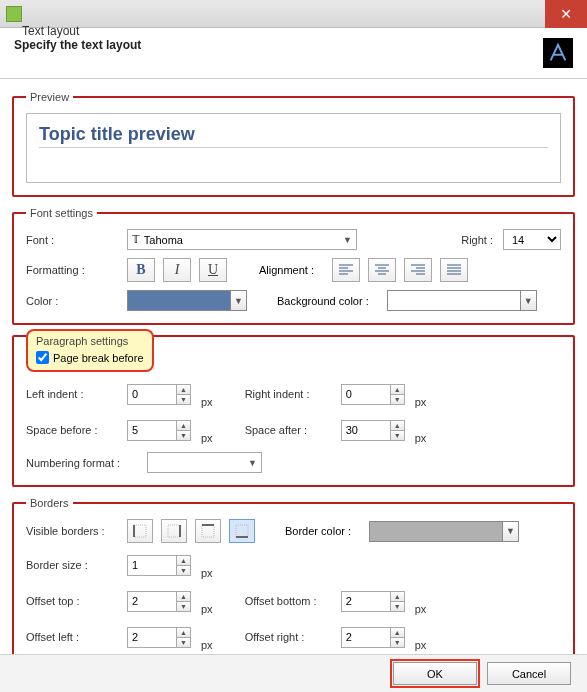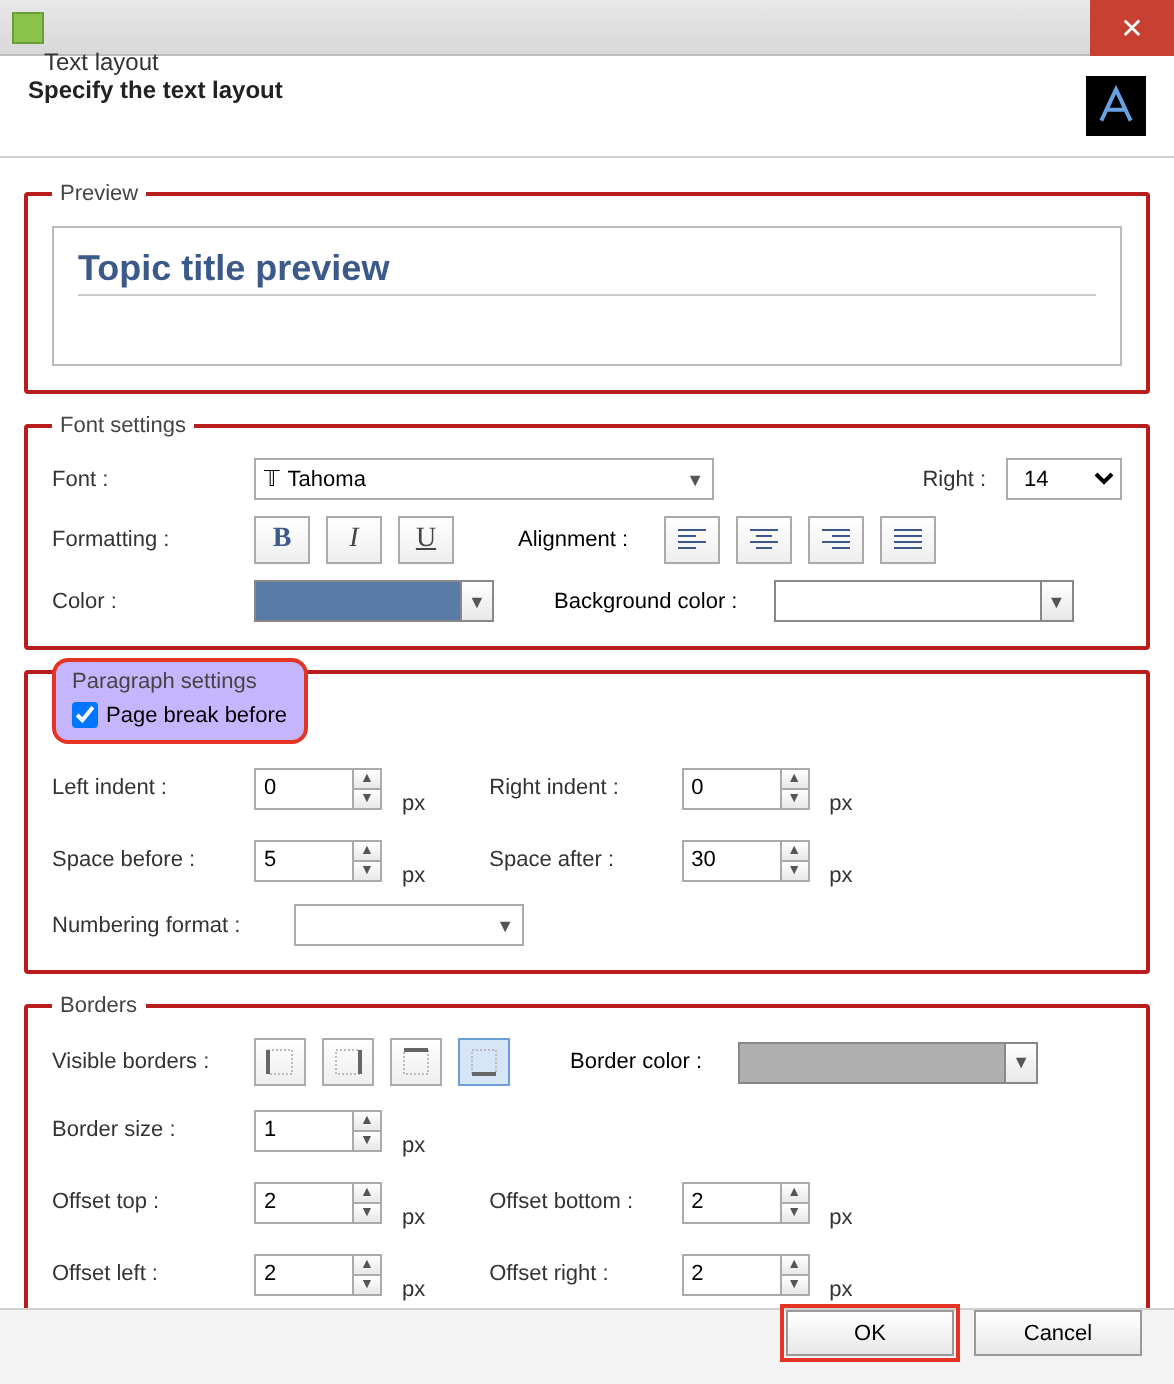--- a/index.html
+++ b/index.html
@@ -47,21 +47,21 @@
 .spinner .spin-btns { display: flex; flex-direction: column; width: 14px; border-left: 1px solid #aaa; }
 .spinner .spin-btns div { flex: 1; display: flex; align-items: center; justify-content: center; font-size: 7px; color: #555; background: linear-gradient(#fff,#e8e8e8); cursor: pointer; }
 .spinner .spin-btns div:first-child { border-bottom: 1px solid #aaa; }
 .unit { font-size: 11px; color: #333; margin-left: 4px; margin-top: 16px; }
 .numfmt { width: 115px; height: 21px; border: 1px solid #aaa; background: #fff; display: flex; align-items: center; padding: 0 4px; }
 .numfmt .arrow { margin-left: auto; font-size: 9px; color: #555; }
 .border-btn { width: 26px; height: 24px; border: 1px solid #aaa; background: linear-gradient(#fff,#eee); display: inline-flex; align-items: center; justify-content: center; margin-right: 2px; cursor: pointer; }
 .border-btn.active { border-color: #6a9ed8; background: #d6e6f8; }
 .border-btn svg { width: 14px; height: 14px; }
 .border-color .sw { background: #b0b0b0; }
-.footer { position: absolute; bottom: 0; left: 0; right: 0; height: 38px; border-top: 1px solid #d0d0d0; background: #f3f3f3; display: flex; align-items: flex-start; justify-content: flex-end; padding: 0 16px; gap: 10px; }
+.footer { position: absolute; bottom: 0; left: 0; right: 0; height: 38px; border-top: 1px solid #d0d0d0; background: #f3f3f3; display: flex; align-items: center; justify-content: flex-end; padding: 0 16px; gap: 10px; }
 .footer-btn { width: 84px; height: 23px; border: 1px solid #999; background: linear-gradient(#fff,#e8e8e8); font-size: 11px; cursor: pointer; }
 .footer-btn.ok { outline: 2px solid #e53423; outline-offset: 1px; }
 </style>
 </head>
 <body>
 
 <div class="titlebar">
   <div class="icon"></div>
   <div class="title">Text layout</div>
   <div class="close">
@@ -158,21 +158,21 @@
     <div>Background color :</div>
     <div style="width:6px"></div>
     <div class="color-swatch bgcolor" style="width:150px">
       <div class="sw"></div>
       <div class="dd">▼</div>
     </div>
   </div>
 </fieldset>
 
 <fieldset>
-  <div class="hl" style="margin-top:-18px;background:#c4b5fd">
+  <div class="hl" style="margin-top:-18px;background:#fef9c3">
     <div style="font-size:11px;color:#444;margin-bottom:4px">Paragraph settings</div>
     <div class="chk-row">
       <input type="checkbox" checked="" style="">
       <span>Page break before</span>
     </div>
   </div>
 
   <div class="row">
     <div class="lbl">Left indent :</div>
     <div class="spinner">

